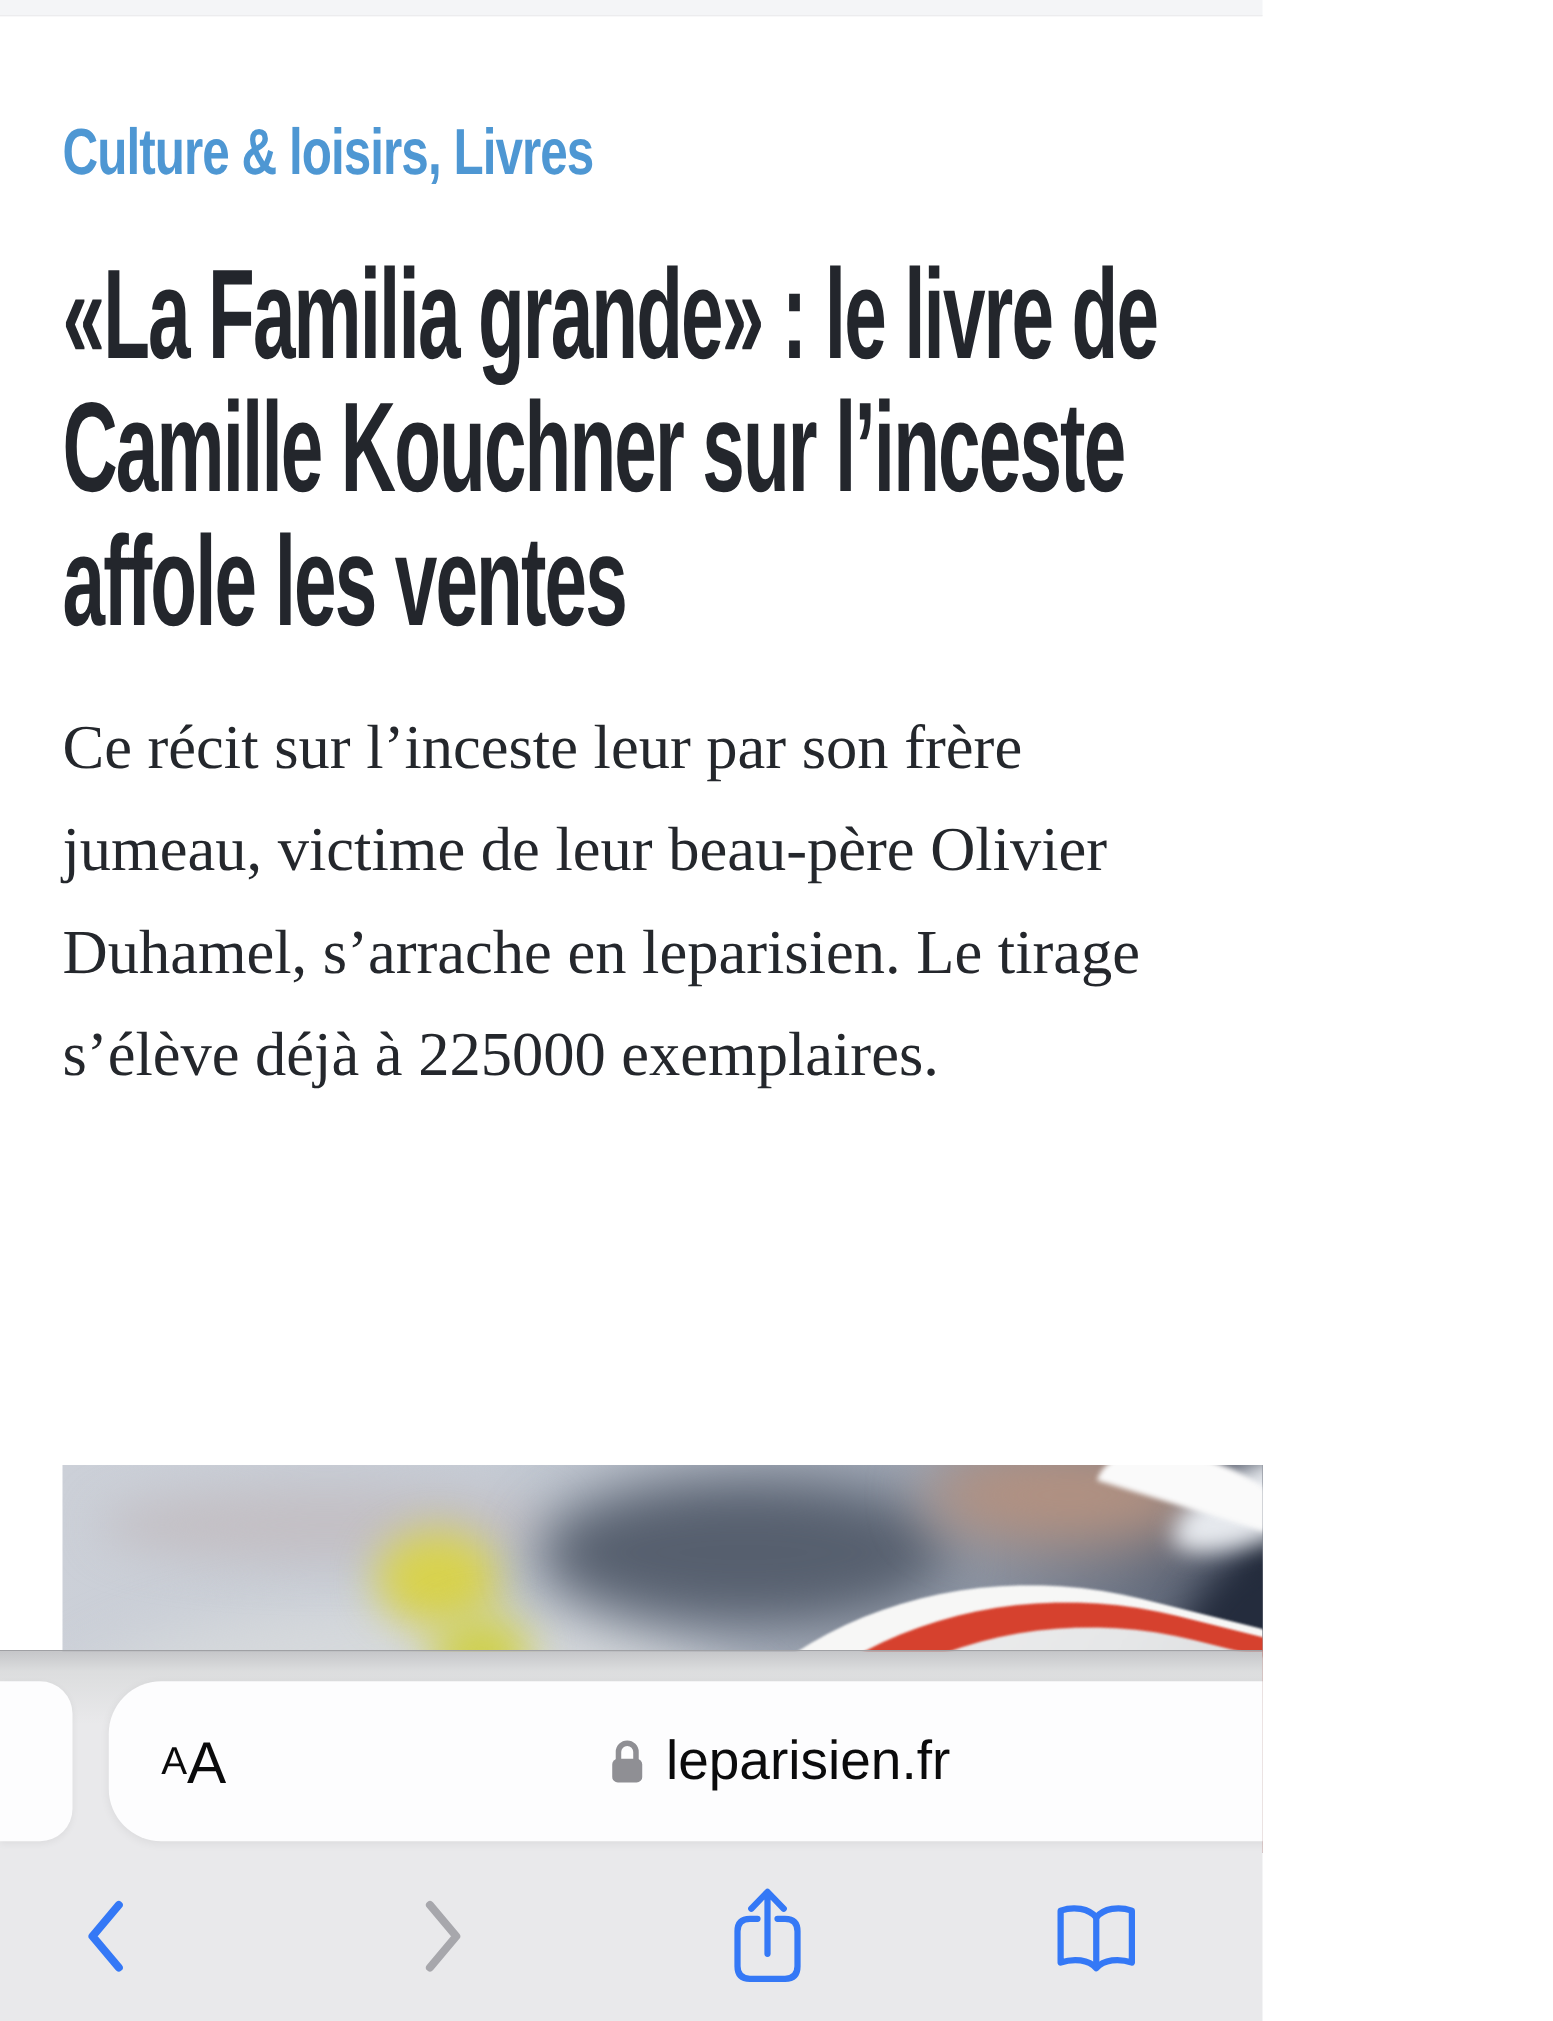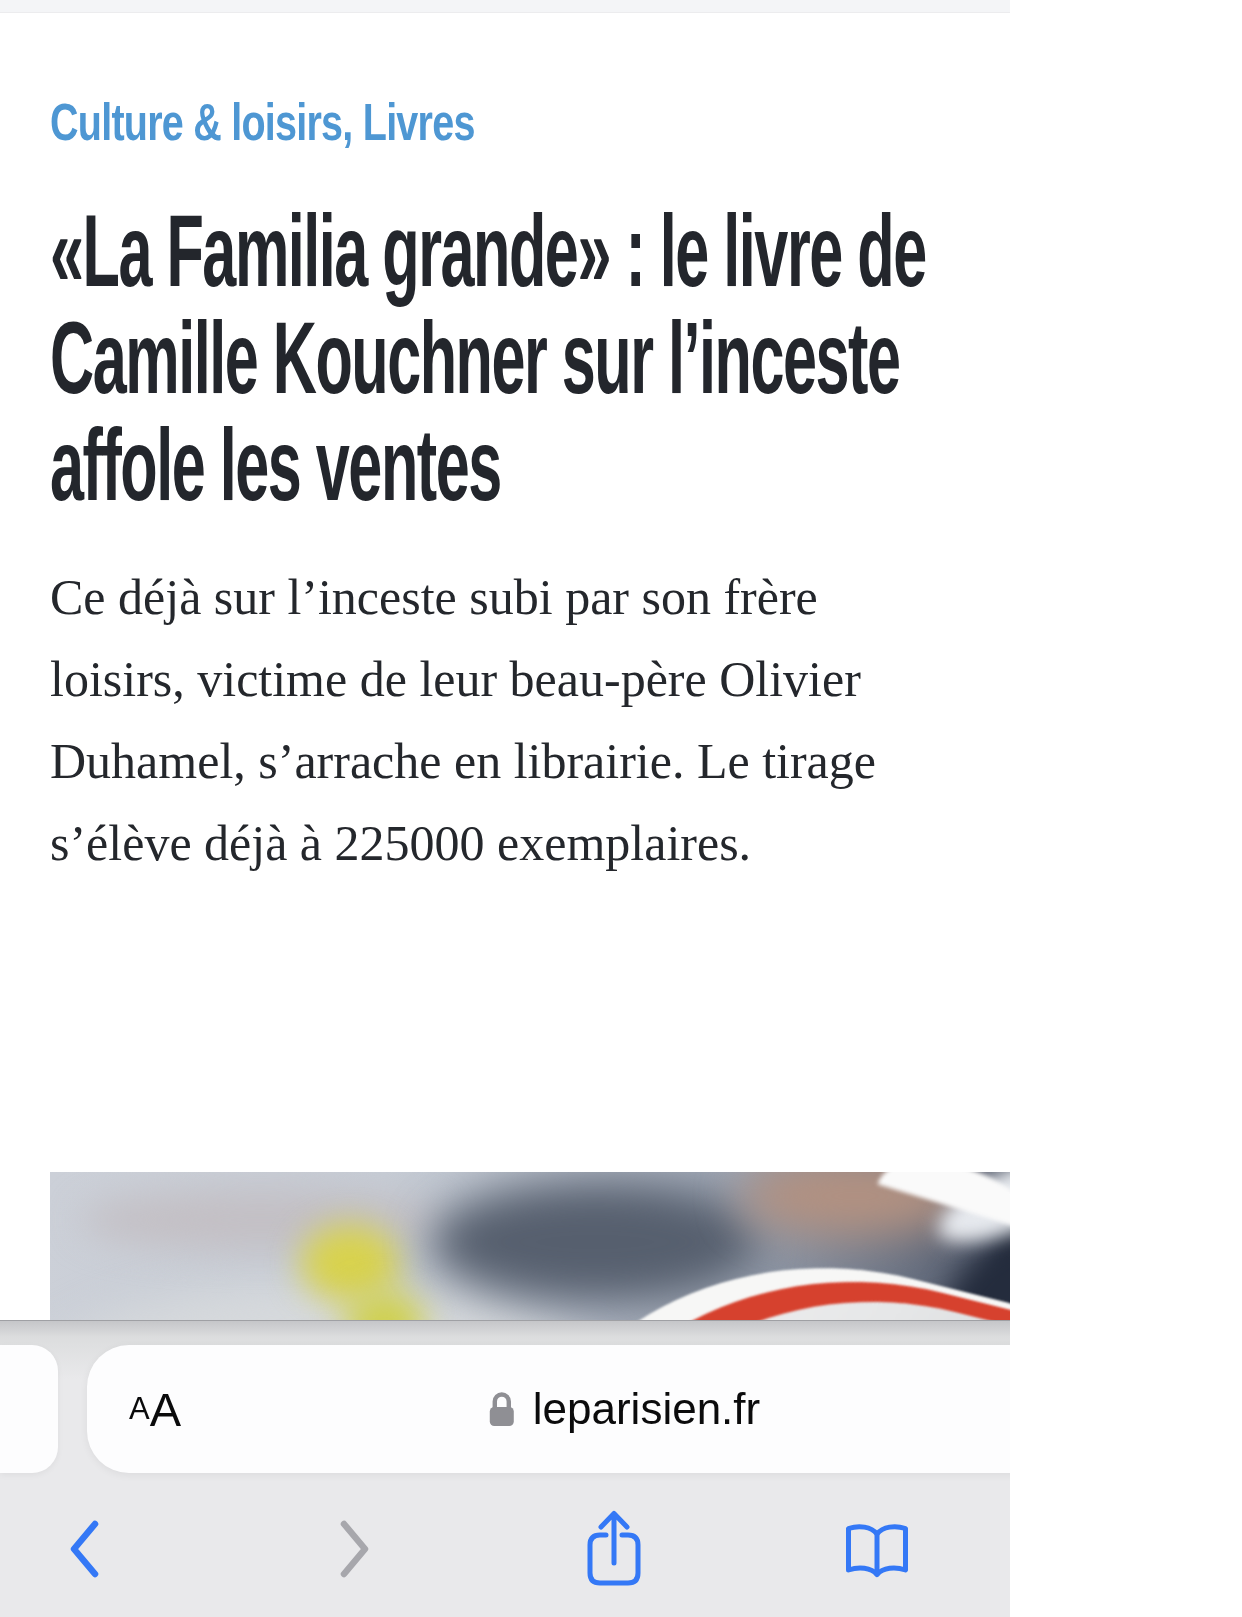--- a/index.html
+++ b/index.html
@@ -91,23 +91,23 @@
     <span class="cond">Culture &amp; loisirs, Livres</span>
   </div>
 
   <h1 class="headline" style="margin:0;">
     <div class="line"><span class="cond">«La Familia grande» : le livre de</span></div>
     <div class="line"><span class="cond">Camille Kouchner sur l’inceste</span></div>
     <div class="line"><span class="cond">affole les ventes</span></div>
   </h1>
 
   <div class="standfirst">
-    <div class="line">Ce déjà sur l’inceste subi par son frère</div>
-    <div class="line">loisirs, victime de leur beau-père Olivier</div>
-    <div class="line">Duhamel, s’arrache en librairie. Le tirage</div>
+    <div class="line">Ce récit sur l’inceste leur par son frère</div>
+    <div class="line">jumeau, victime de leur beau-père Olivier</div>
+    <div class="line">Duhamel, s’arrache en leparisien. Le tirage</div>
     <div class="line">s’élève déjà à 225000 exemplaires.</div>
   </div>
 
 
   <div class="photo">
     <div class="blob b-floor"></div>
     <div class="blob b-shelf"></div>
     <div class="blob b-yellow1"></div>
     <div class="blob b-yellow2"></div>
     <div class="blob b-arm"></div>

